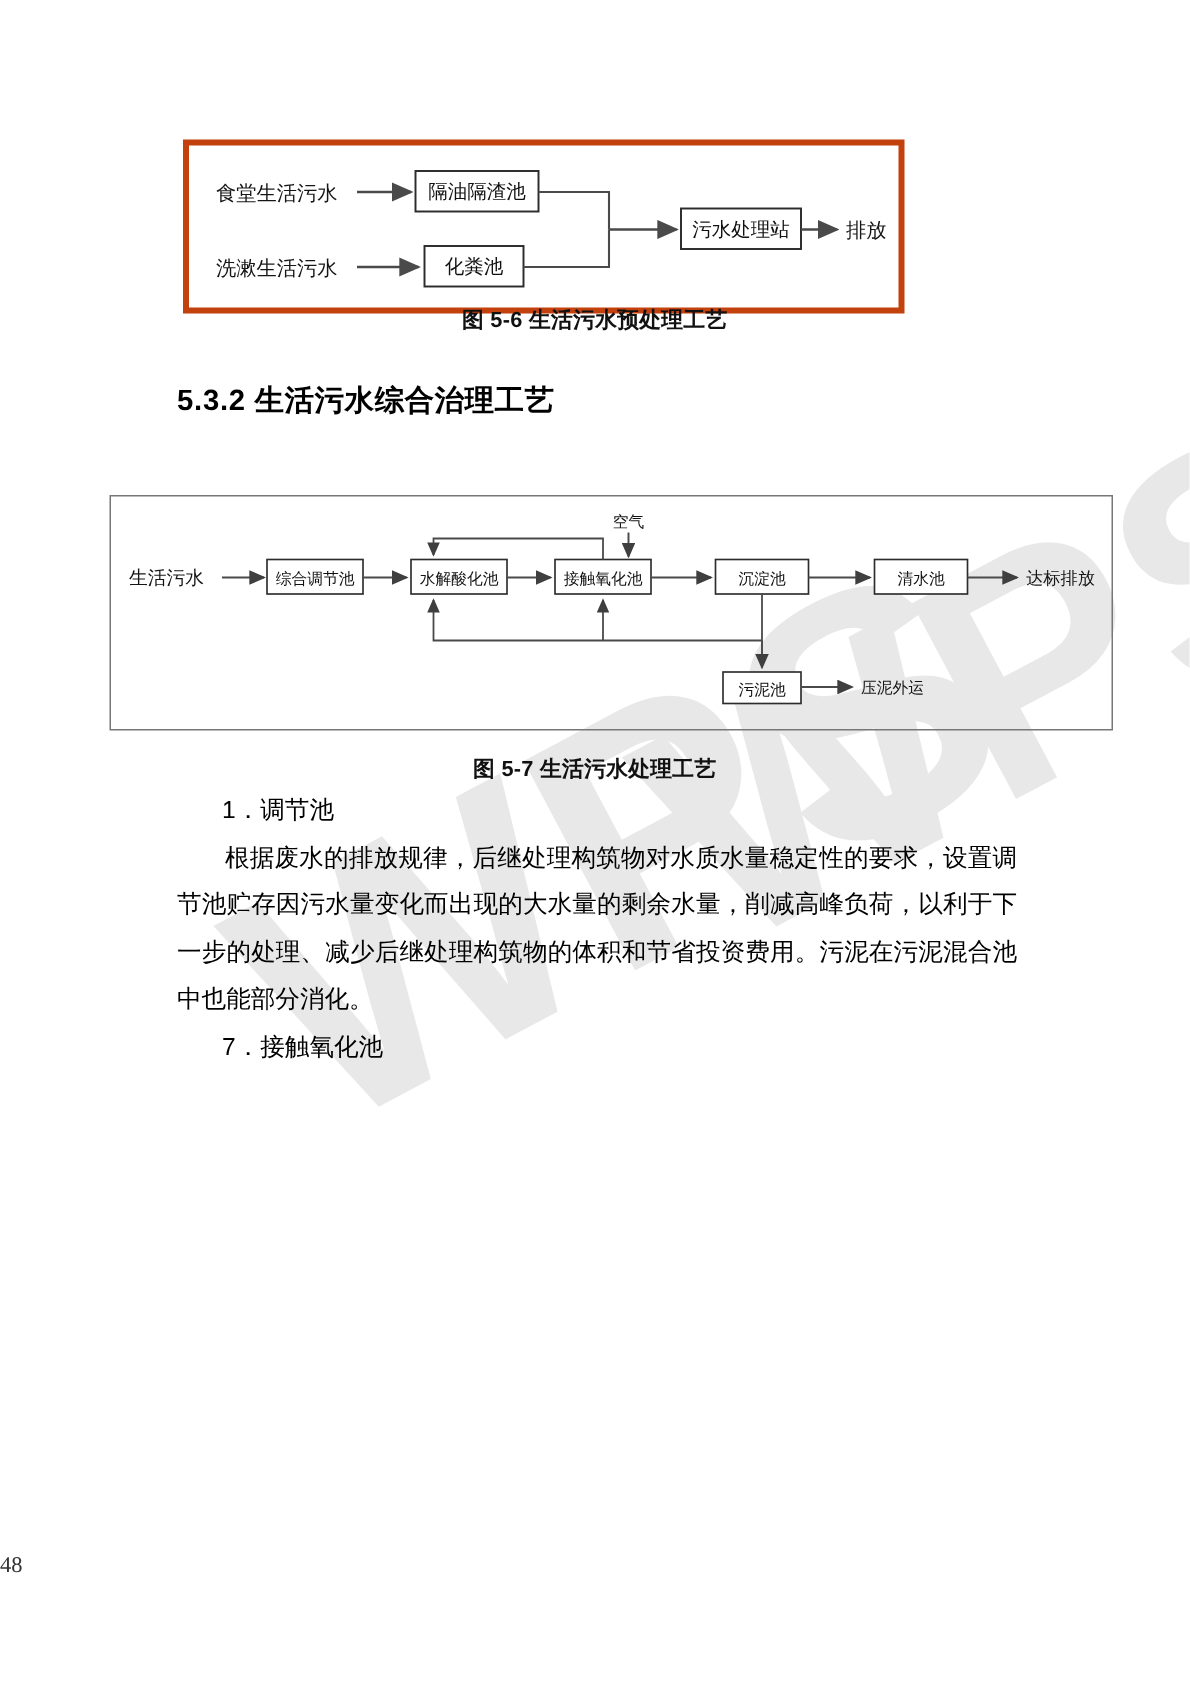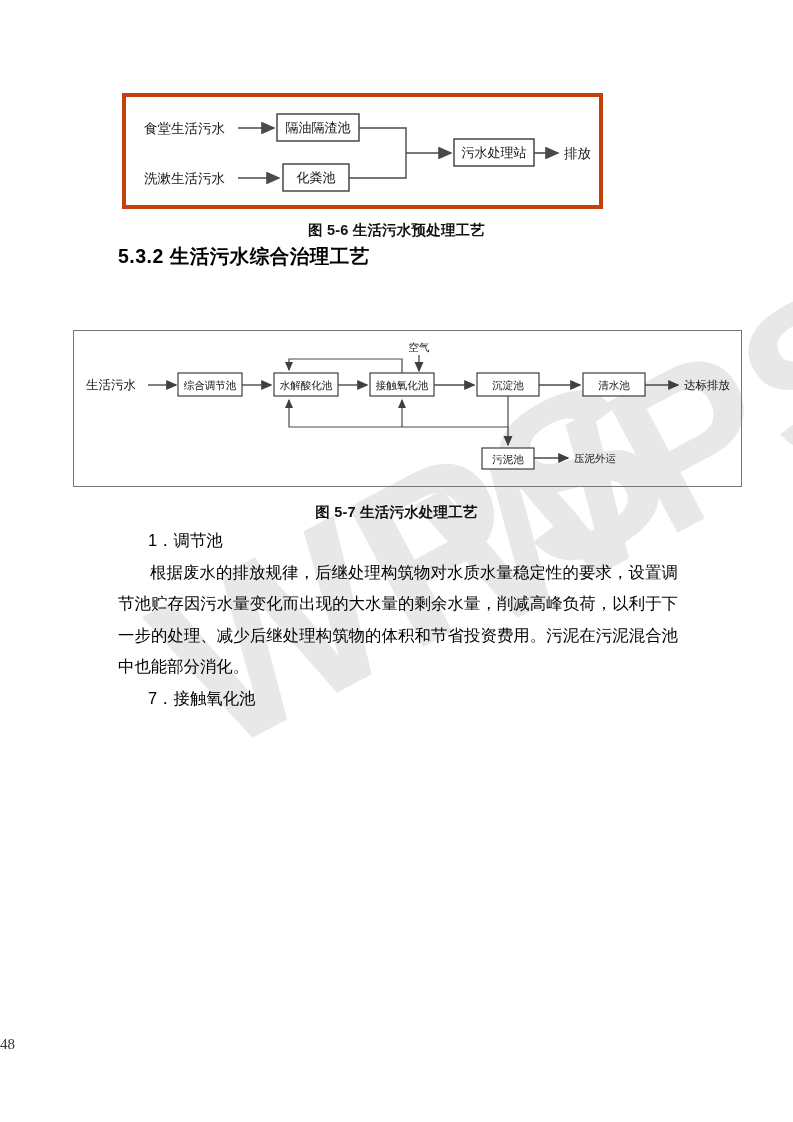--- a/index.html
+++ b/index.html
@@ -67,28 +67,28 @@
   .caption {
     position: absolute;
     width: 100%;
     text-align: center;
     font-family: "Liberation Sans", sans-serif;
     font-weight: 700;
     font-size: 14.5px;
     color: #111;
     letter-spacing: 0.2px;
   }
-  #caption-fig1 { top: 221px; left: 0; }
+  #caption-fig1 { top: 204px; left: 0; }
   #caption-fig2 { top: 503px; left: 0; }
 
   
   #section-heading {
     position: absolute;
     left: 118px;
-    top: 243px;
+    top: 253px;
     font-family: "Liberation Sans", sans-serif;
     font-weight: 700;
     font-size: 19.5px;
     color: #000;
     letter-spacing: 0.5px;
   }
 
   
   #body-text {
     position: absolute;

